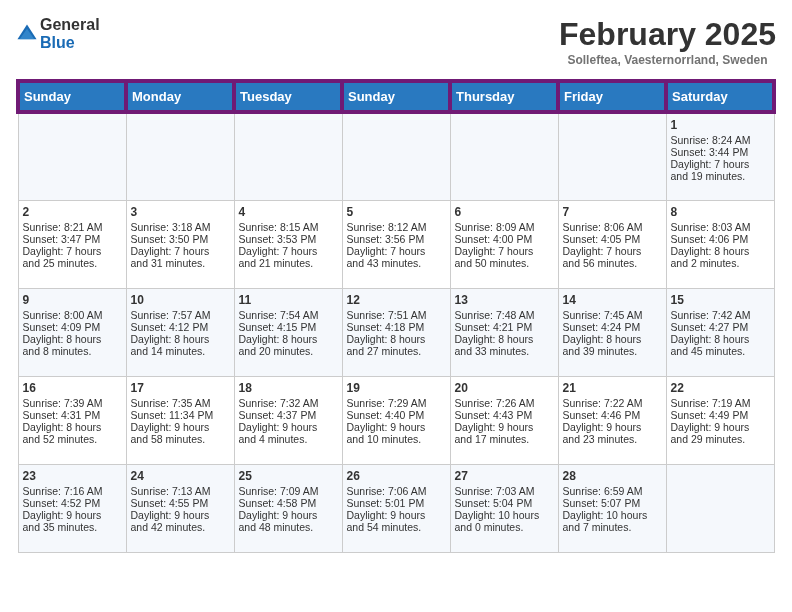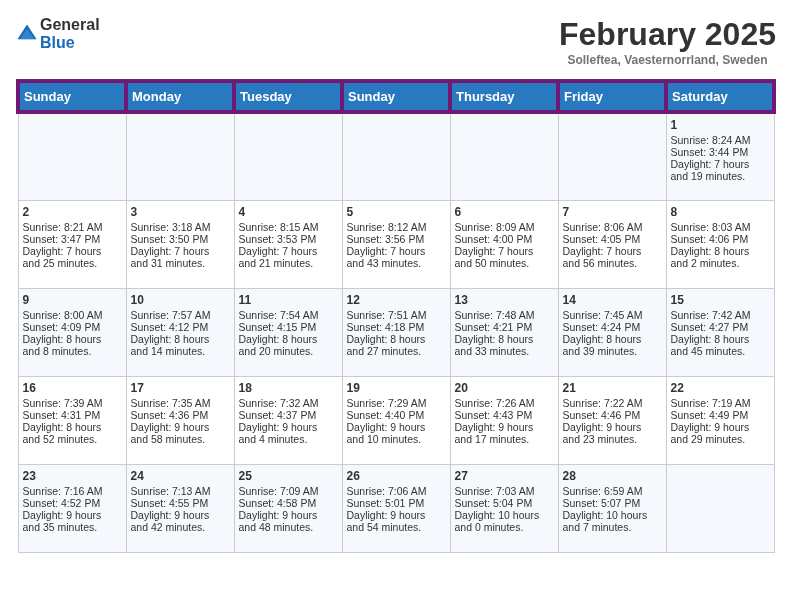--- a/index.html
+++ b/index.html
@@ -228,21 +228,21 @@
       <tr>
         <td>
           <span class="day-num">16</span>
           <div>Sunrise: 7:39 AM</div>
           <div>Sunset: 4:31 PM</div>
           <div>Daylight: 8 hours and 52 minutes.</div>
         </td>
         <td>
           <span class="day-num">17</span>
           <div>Sunrise: 7:35 AM</div>
-          <div>Sunset: 4:36 PM</div>
+          <div>Sunset: 11:34 PM</div>
           <div>Daylight: 9 hours and 58 minutes.</div>
         </td>
         <td>
           <span class="day-num">18</span>
           <div>Sunrise: 7:32 AM</div>
           <div>Sunset: 4:37 PM</div>
           <div>Daylight: 9 hours and 4 minutes.</div>
         </td>
         <td>
           <span class="day-num">19</span>

